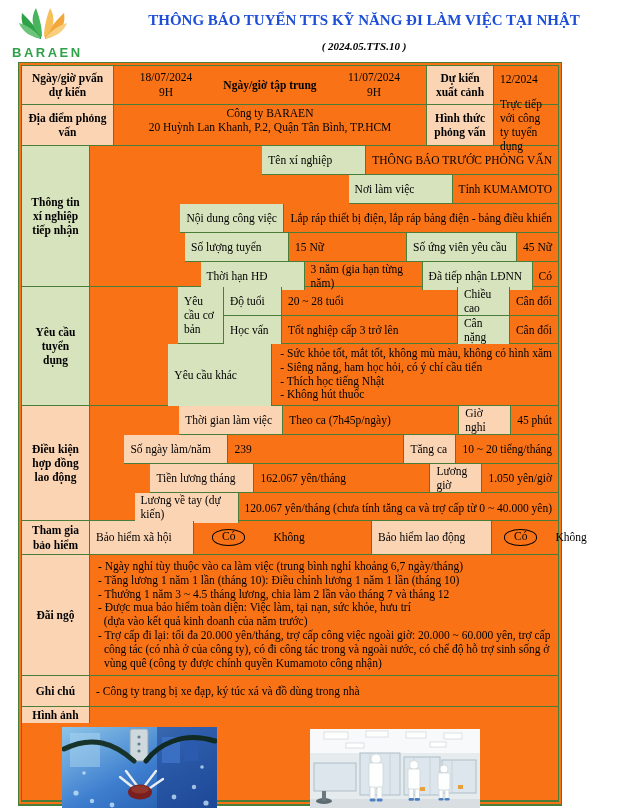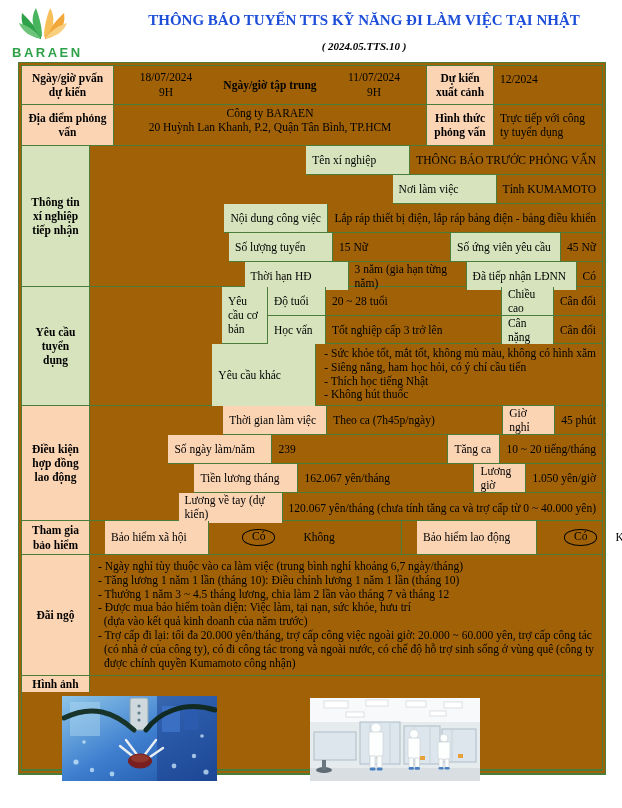--- a/index.html
+++ b/index.html
@@ -7,22 +7,22 @@
         font-family:"Liberation Serif", serif;color:#000;}
   
   .hdr{display:flex;align-items:flex-start;padding:3px 10px 0 12px;height:58px;}
   .logo{width:104px;text-align:left;}
   .logo-text{color:#2fa148;font-family:"Liberation Sans",sans-serif;font-weight:bold;
              font-size:13px;letter-spacing:2.5px;margin-top:-2px;}
   .titlebox{flex:1;text-align:center;}
   .title{color:#1d4ed8;font-weight:bold;font-size:15px;margin-top:9px;}
   .code{font-weight:bold;font-style:italic;font-size:11px;margin-top:11px;}
   
-  .doc-table{position:absolute;left:18px;top:62px;width:588px;box-sizing:border-box;
-             border:4px double #4a7d39;border-bottom:6px double #4a7d39;background:#a16207;}
+  .doc-table{position:absolute;left:18px;top:62px;width:544px;box-sizing:border-box;
+             border:4px double #4a7d39;border-bottom:6px double #4a7d39;background:#f97316;}
   .trow{display:flex;border-bottom:1.5px solid #4a7d39;align-items:stretch;}
   .trow.last{border-bottom:none;flex-direction:column;}
   .cell{box-sizing:border-box;border-right:1.5px solid #4a7d39;display:flex;
         align-items:center;padding:1px 6px;font-size:11.5px;line-height:1.22;}
   .cell.rlast{border-right:none;}
   .bold{font-weight:bold;}
   .ctr{justify-content:center;text-align:center;}
   .peach{background:#fbd4b4;}
   .grn{background:#d6e3bc;}
   .body{flex:1;display:flex;flex-direction:column;align-items:flex-end;}
@@ -46,21 +46,21 @@
   .w-b2{width:58px;flex:none;}
   .w-v176{width:176px;flex:none;}
   .w-v118{width:118px;flex:none;}
   .w-l110{width:110px;flex:none;}
   .w-l52{width:52px;flex:none;}
   .w-i178{width:178px;flex:none;}
   .w-i120{width:120px;flex:none;}
   .fill{flex:1;}
   
   .h38{height:38px;}.h40{height:40px;}.h28{height:28px;flex:none;}
-  .h62{height:62px;flex:none;}.h30{height:30px;flex:none;}.h33{height:33px;gap:15px;}
+  .h62{height:62px;flex:none;}.h30{height:30px;flex:none;}.h33{height:33px;}
   .h120{height:120px;}.h93{height:93px;}
   .sched-mid{display:flex;flex:1;align-items:center;}
   .sched-seg{flex:1;text-align:center;line-height:1.3;}
 </style>
 </head>
 <body>
 
 <div class="page">
 
   <div class="hdr">
@@ -227,20 +227,24 @@
       <div class="cell fill rlast bullets" style="align-items:flex-start;padding-top:5px;">
         <div>- Ngày nghỉ tùy thuộc vào ca làm việc (trung bình nghỉ khoảng 6,7 ngày/tháng)</div>
         <div>- Tăng lương 1 năm 1 lần (tháng 10): Điều chỉnh lương 1 năm 1 lần (tháng 10)</div>
         <div>- Thưởng 1 năm 3 ~ 4.5 tháng lương, chia làm 2 lần vào tháng 7 và tháng 12</div>
         <div>- Được mua bảo hiểm toàn diện: Việc làm, tại nạn, sức khỏe, hưu trí</div>
         <div>  (dựa vào kết quả kinh doanh của năm trước)</div>
         <div>- Trợ cấp đi lại: tối đa 20.000 yên/tháng, trợ cấp công việc ngoài giờ: 20.000 ~ 60.000 yên, trợ cấp công tác (có nhà ở của công ty), có đi công tác trong và ngoài nước, có chế độ hỗ trợ sinh sống ở vùng quê (công ty được chính quyền Kumamoto công nhận)</div>
       </div>
     </div>
 
+    <div class="trow h30">
+      <div class="cell w-a peach bold ctr">Ghi chú</div>
+      <div class="cell fill rlast">- Công ty trang bị xe đạp, ký túc xá và đồ dùng trong nhà</div>
+    </div>
 
     <div class="trow h93 last">
       <div class="cell w-a peach bold ctr">Hình ảnh</div>
       <div class="cell fill rlast" style="padding:4px 0;position:relative;">
 
         <span style="position:absolute;left:40px;top:4px;">
           <svg width="155" height="85" viewBox="0 0 155 85">
             <defs>
               <linearGradient id="bgBlue" x1="0" y1="0" x2="1" y2="1">
                 <stop offset="0" stop-color="#8ec6e8"></stop>

